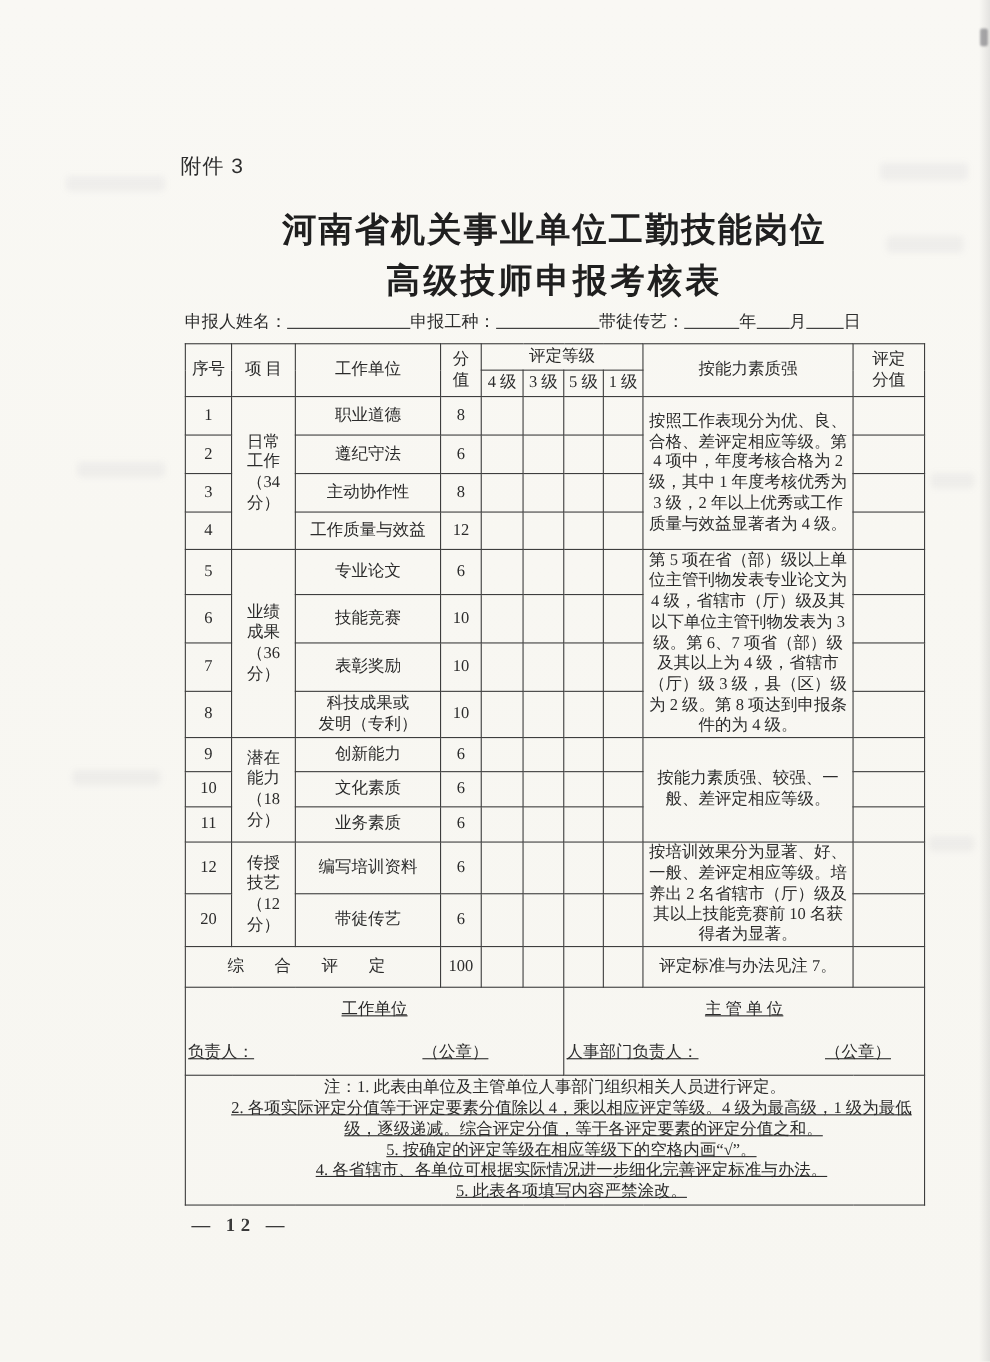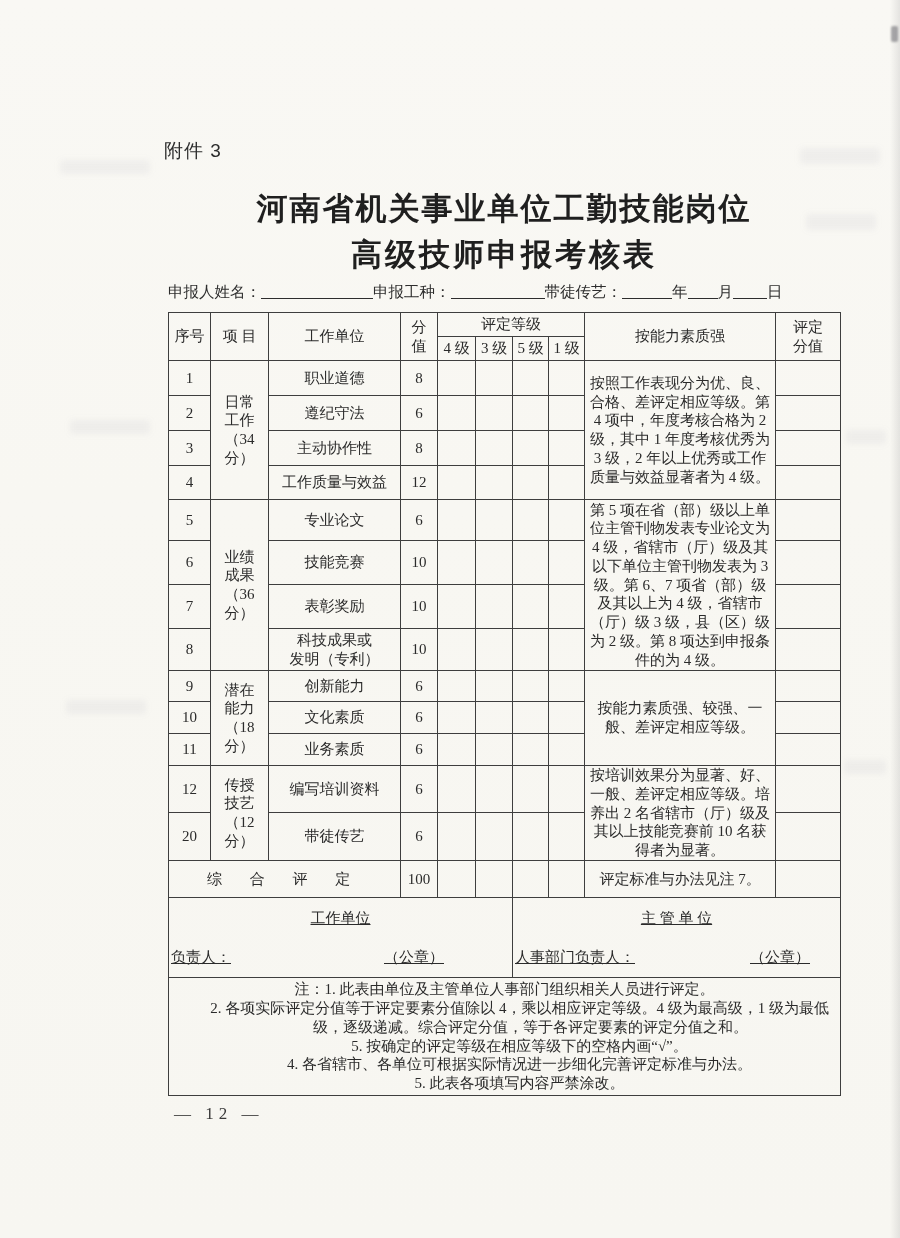--- a/index.html
+++ b/index.html
@@ -40,23 +40,23 @@
   td.std{text-align:justify;text-justify:inter-character;font-size:14.5px;
     line-height:17.4px;padding:3px 6px;vertical-align:middle;}
   td.total-label{letter-spacing:12px;font-size:15.5px;}
   td.sig{vertical-align:bottom;text-align:left;font-size:15.5px;padding:0 0 10px 12px;line-height:26px;text-decoration:underline;}
   .sig-line{display:flex;justify-content:space-between;margin-top:20px;}
   .sig-left .sig-line{padding-right:66px;}
   .sig-right .sig-line{padding-right:28px;text-align:center;}
   td.notes{vertical-align:top;text-align:left;font-size:15px;line-height:22.5px;padding:7px 8px 4px 10px;}
   .note{padding-left:22px;text-indent:-22px;}
   .note-first{padding-left:52px;text-indent:-52px;}
-  .note-sub{margin-left:30px;}
-
-  .pagenum{position:absolute;left:174px;top:1104px;font-size:17px;letter-spacing:5px;color:#3a3a3a;}
+  .note-sub{margin-left:30px;text-decoration:underline;}
+
+  .pagenum{position:absolute;left:174px;top:1104px;font-size:17px;letter-spacing:5px;color:#3a3a3a;font-weight:bold;}
 </style>
 </head>
 <body>
 
 <div class="sheet">
 
   <div class="ghost" style="left:800px;top:148px;width:80px;height:16px;"></div>
   <div class="ghost" style="left:806px;top:214px;width:70px;height:16px;"></div>
   <div class="ghost" style="left:60px;top:160px;width:90px;height:14px;"></div>
   <div class="ghost" style="left:70px;top:420px;width:80px;height:14px;"></div>

